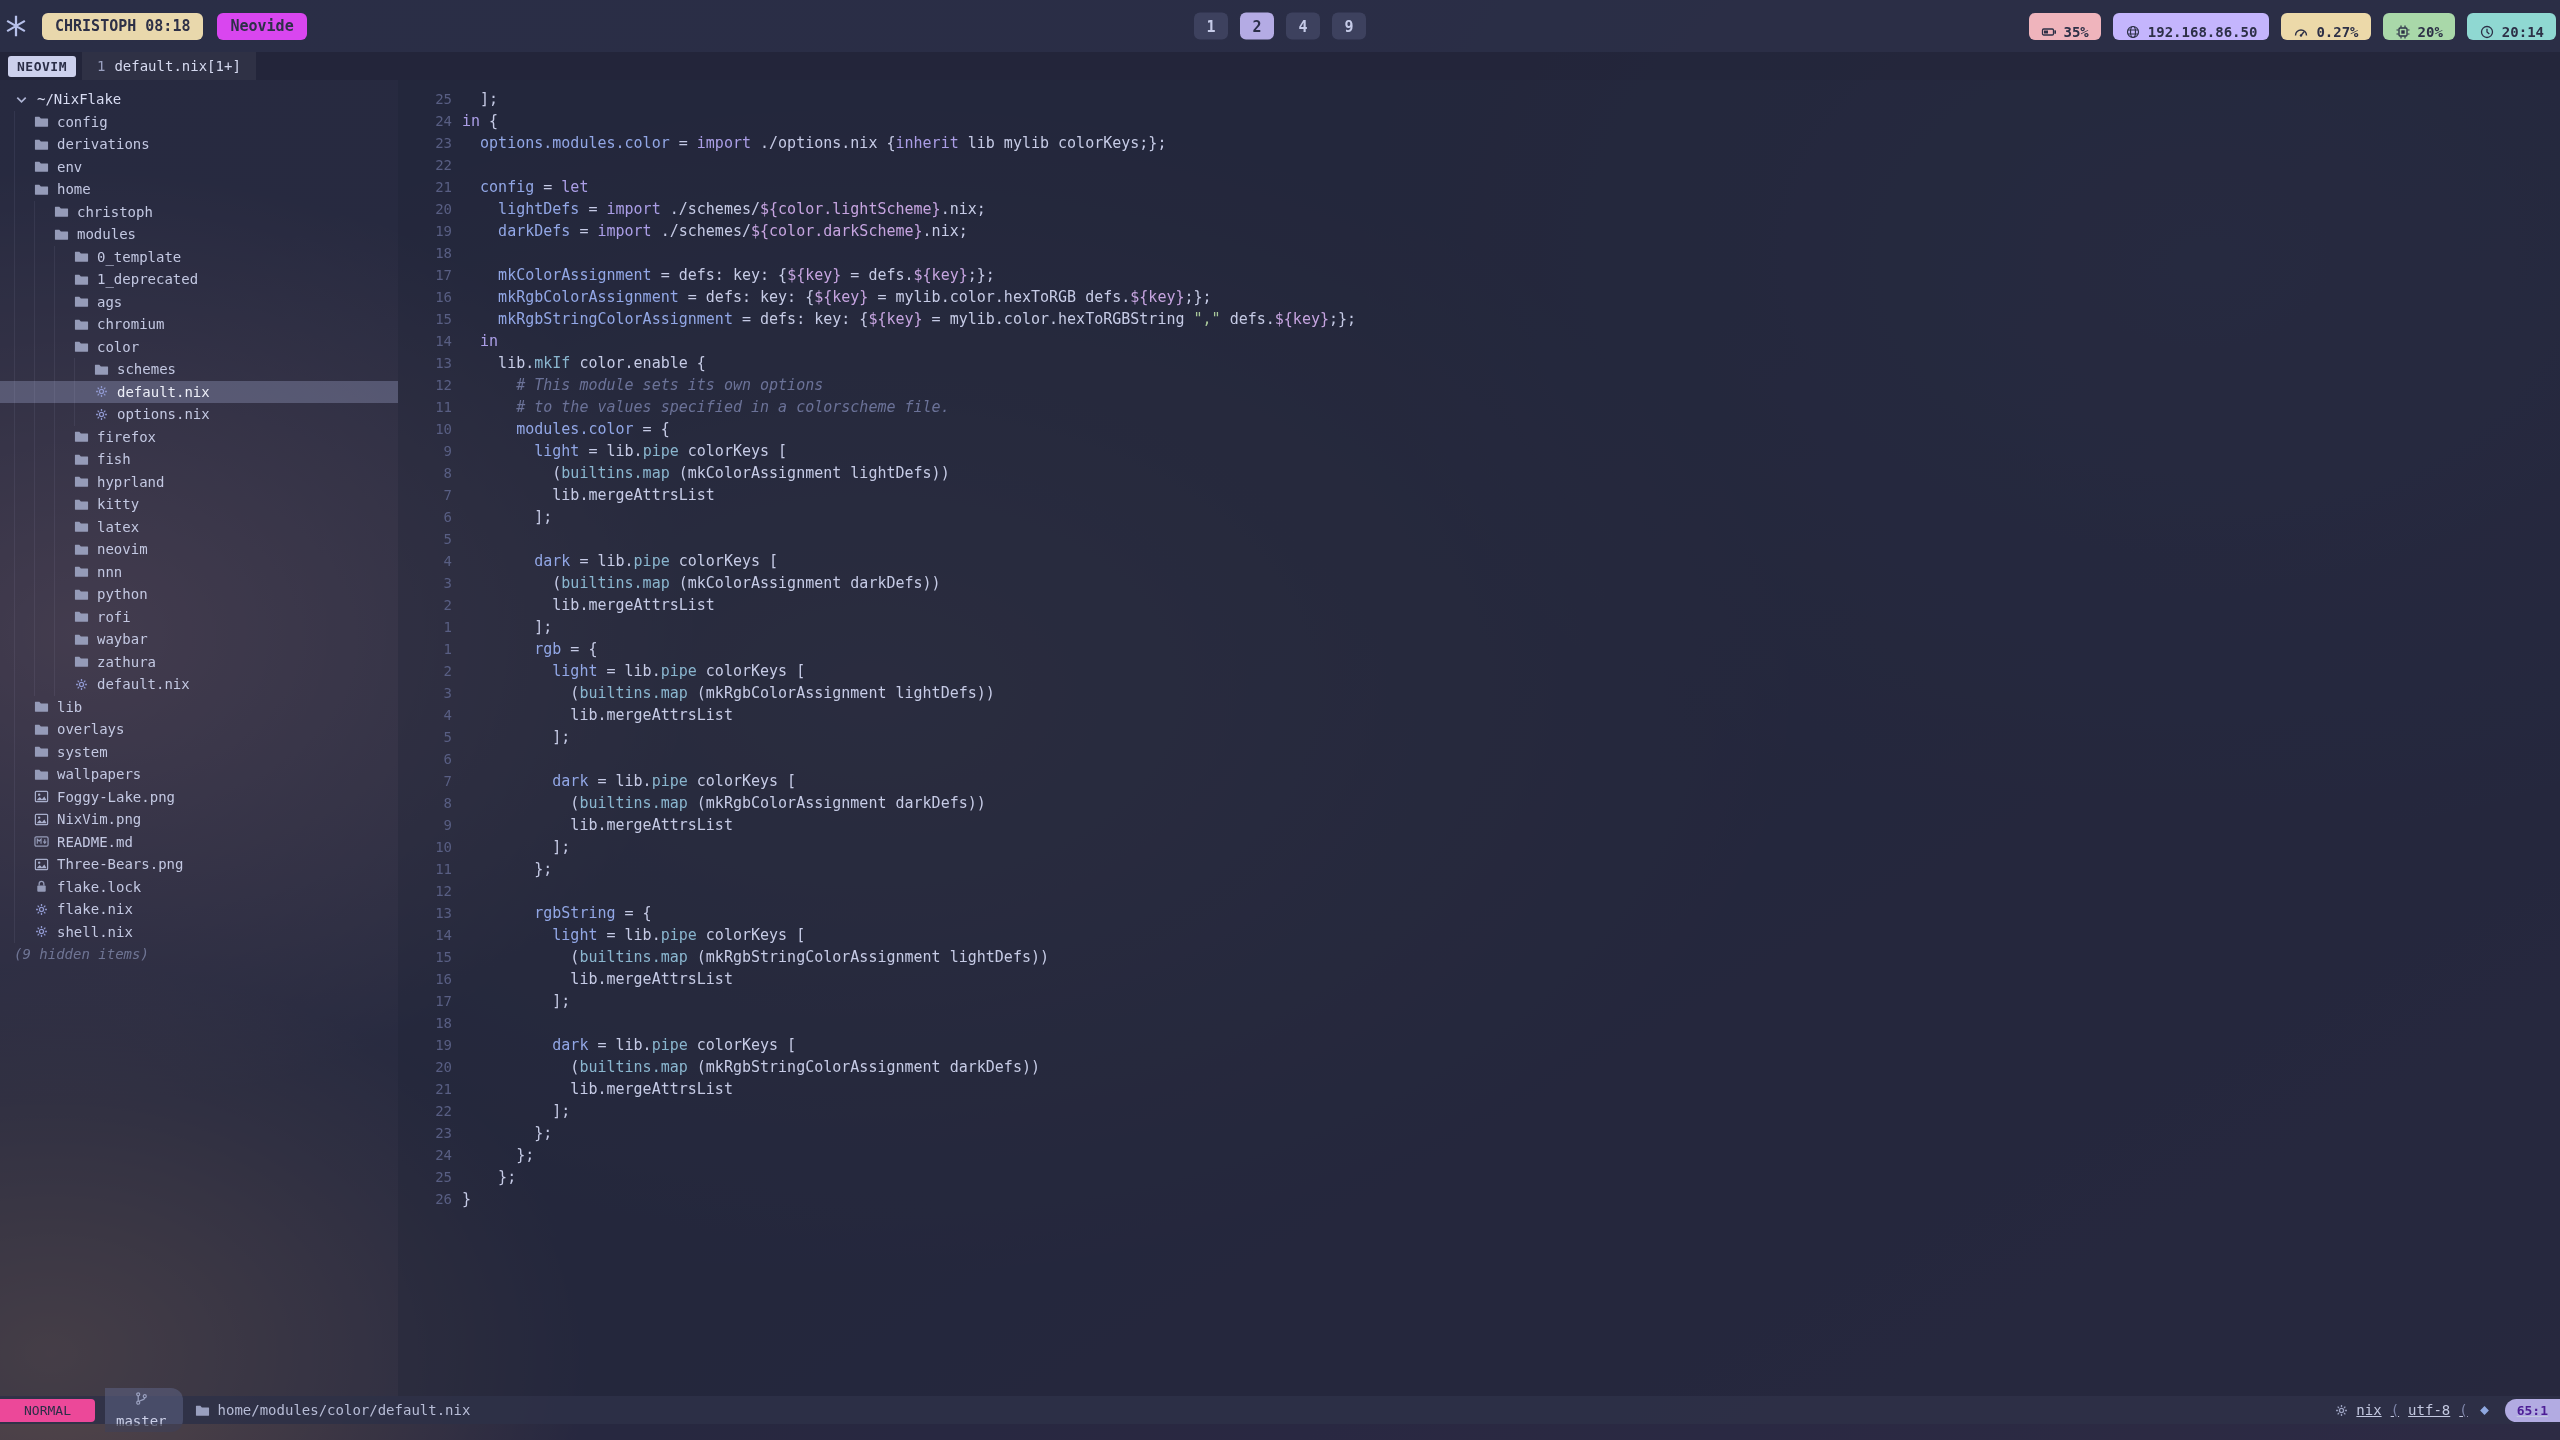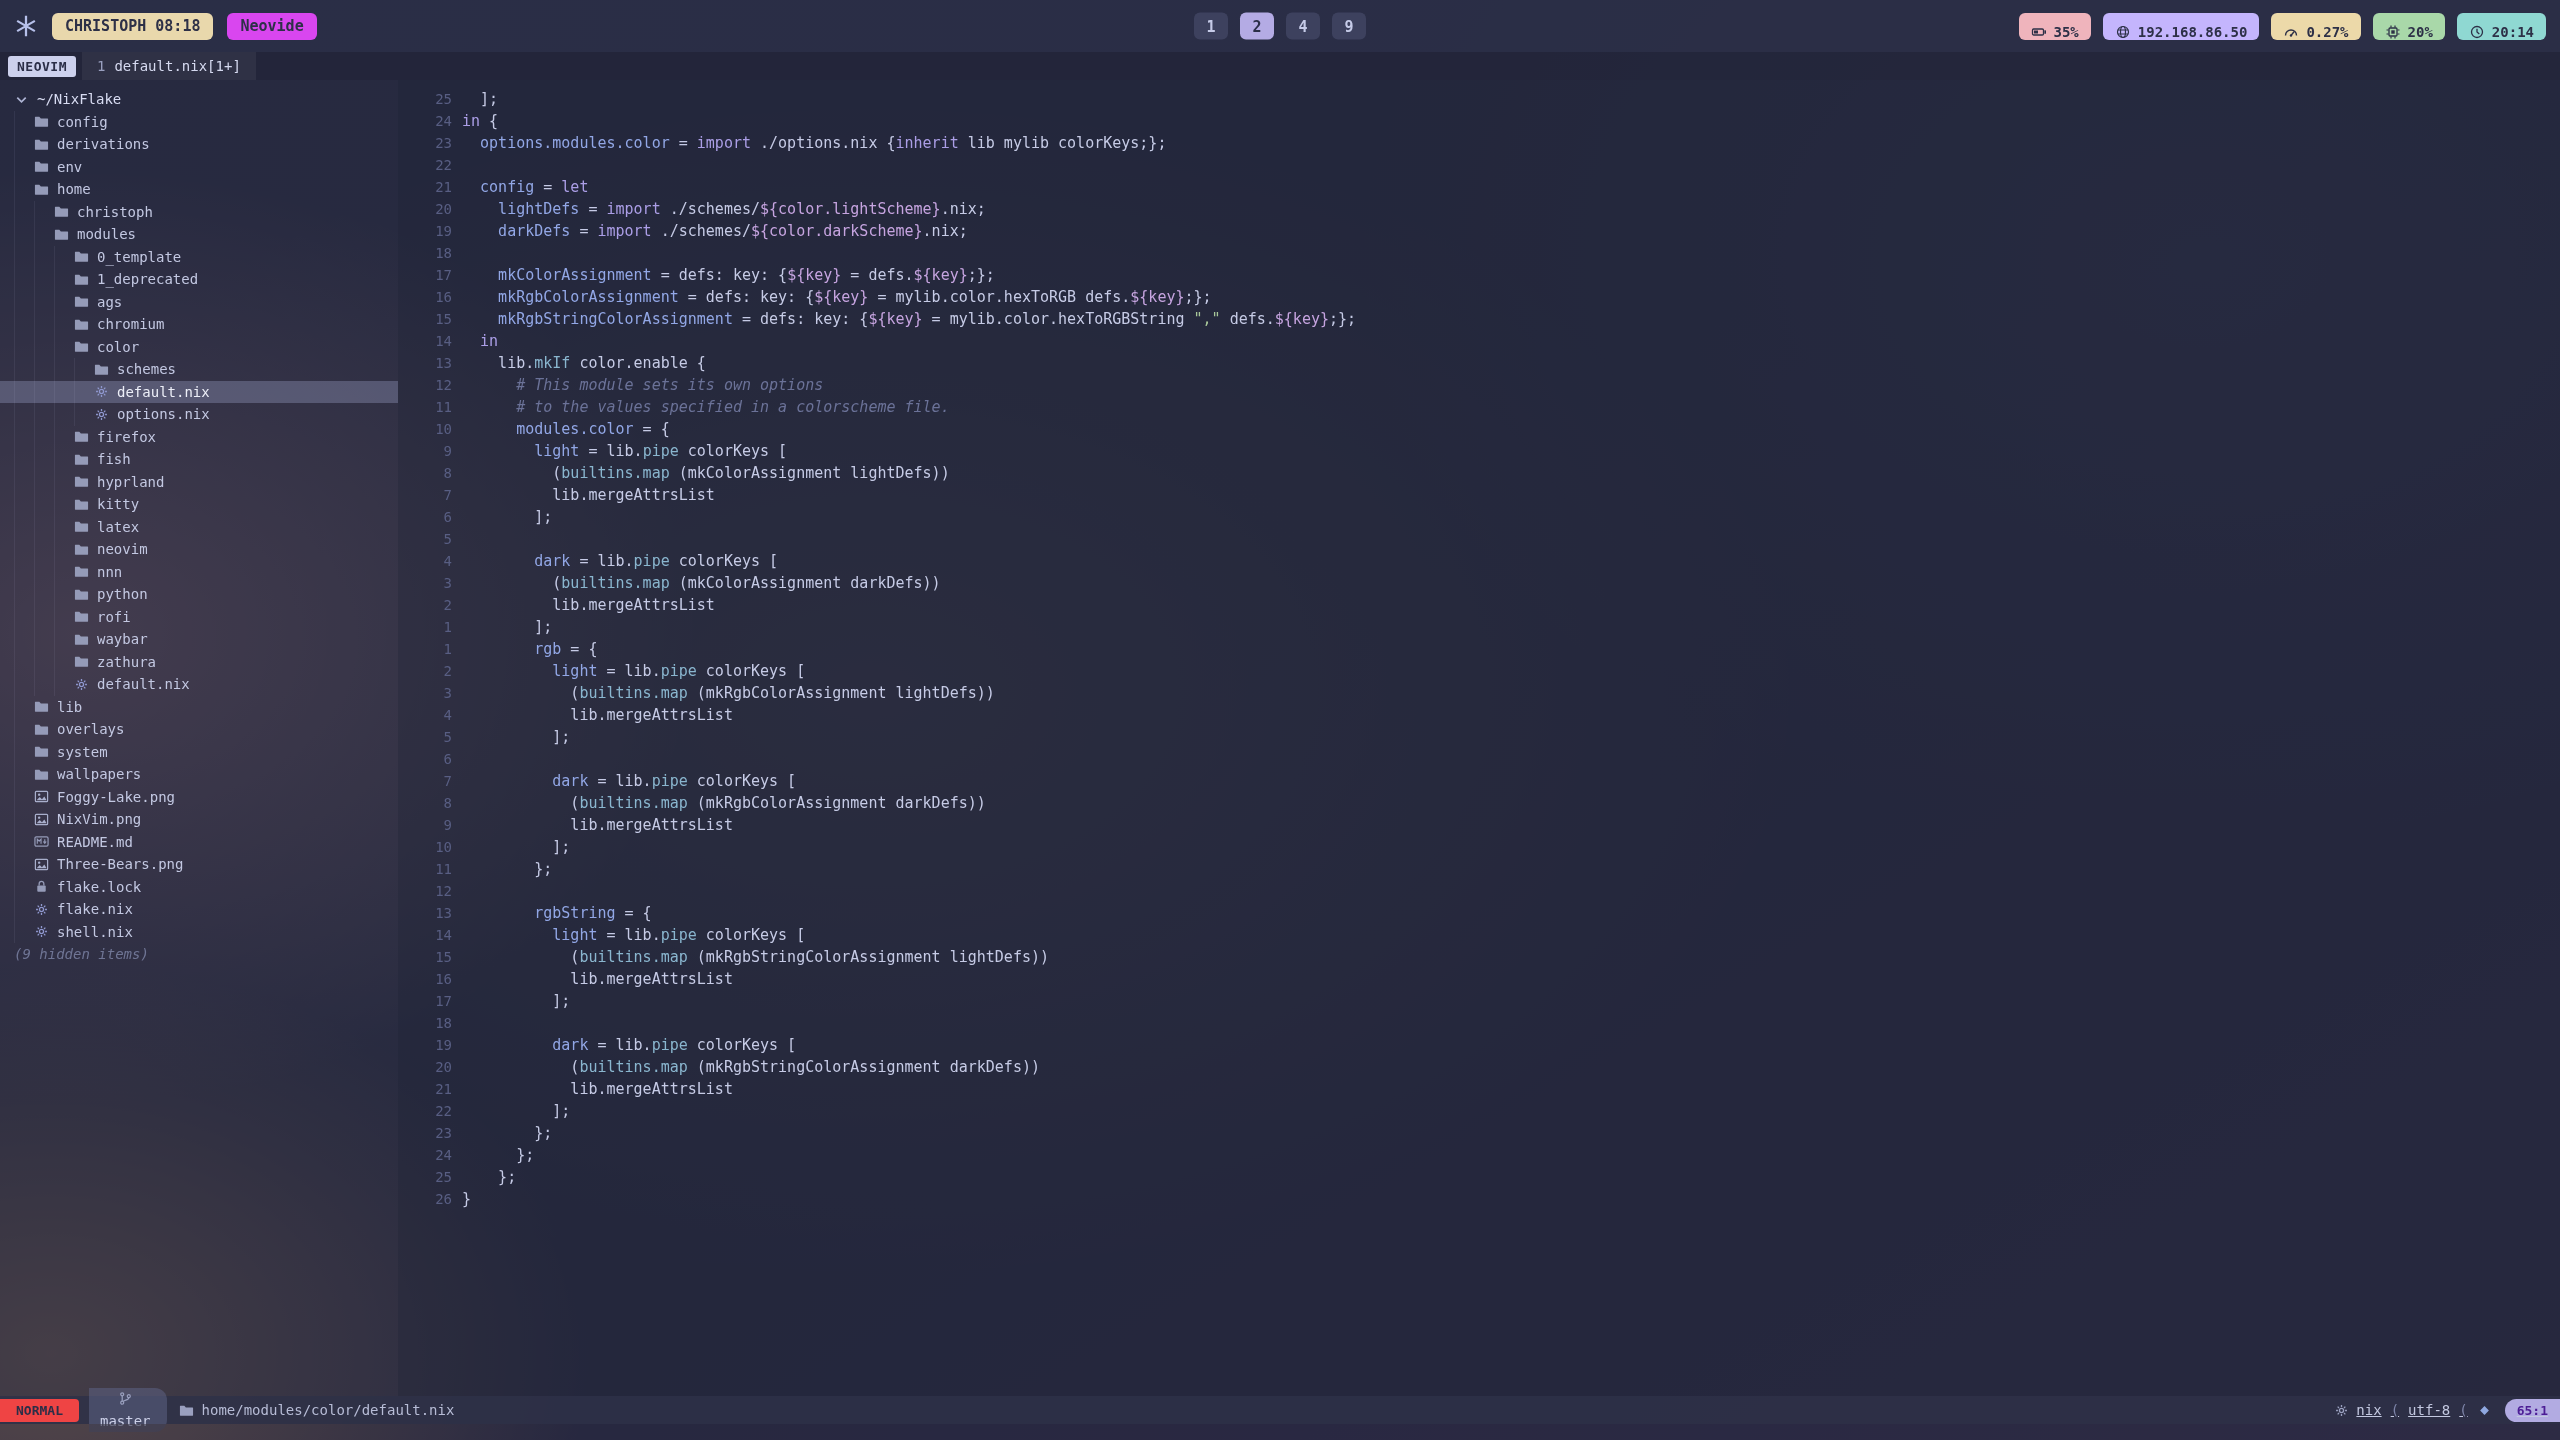--- a/index.html
+++ b/index.html
@@ -14,21 +14,21 @@
       radial-gradient(1000px 760px at 3% 44%, rgba(232,168,172,0.52), transparent 62%),
       radial-gradient(900px 650px at 2% 94%, rgba(238,176,122,0.55), transparent 60%),
       radial-gradient(1500px 950px at 34% 48%, rgba(205,180,155,0.20), transparent 62%),
       radial-gradient(1300px 900px at 86% 18%, rgba(92,98,145,0.28), transparent 65%),
       linear-gradient(150deg, #2c2f4c 0%, #2b2e4a 45%, #343052 75%, #3d3558 100%);
   }
 
   
   .topbar {
     height:52px; flex:none; display:flex; align-items:center;
-    background:rgba(43,46,70,0.96); padding:0 14px; position:relative;
+    background:rgba(43,46,70,0.96); padding:0 4px; position:relative;
   }
   .tb-left { display:flex; align-items:center; gap:14px; }
   .logo { width:24px; height:24px; color:#b6c0ea; display:flex; }
   .pill {
     height:27px; padding:0 13px; border-radius:6px; display:flex; align-items:center; gap:8px;
     font-size:15px; font-weight:bold; color:#2d3047;
   }
   .pill-cream { background:#e9d8ac; }
   .pill-purple { background:#d946ef; }
   .tb-center { position:absolute; left:50%; top:50%; transform:translate(-50%,-50%); display:flex; gap:12px; }
@@ -82,21 +82,21 @@
   .tok-t { color:#c6cbe6; }
   .tok-k { color:#ab9ee6; }
   .tok-a { color:#92a7e6; }
   .tok-f { color:#8ab6cf; }
   .tok-i { color:#c6a4e0; }
   .tok-s { color:#a8c79a; }
   .tok-c { color:#6b7298; font-style:italic; }
 
   
   .statusline { height:28px; flex:none; display:flex; align-items:center; background:rgba(44,47,70,0.95); font-size:14px; color:#aeb3cf; }
-  .mode-badge { background:#ef4444; color:#2b2e47; font-weight:bold; font-size:13px; padding:4px 16px; border-radius:0 4px 4px 0; }
+  .mode-badge { background:#ec4899; color:#2b2e47; font-weight:normal; font-size:13px; padding:4px 24px; border-radius:0 4px 4px 0; }
   .sl-seg { display:flex; align-items:center; gap:7px; background:rgba(96,102,138,0.50); color:#ccd0e8;
             padding:3px 16px 3px 11px; border-radius:0 12px 12px 0; margin-left:10px;flex-direction:column; }
   .sl-path { display:flex; align-items:center; gap:8px; margin-left:12px; color:#b7bcd6; }
   .sl-icon { width:15px; height:15px; display:flex; color:#9aa0bf; }
   .sl-icon.blue { color:#8fa8e0; }
   .sl-right { margin-left:auto; display:flex; align-items:center; gap:9px; color:#c3c8e0;text-decoration:underline; }
   .sl-item { display:flex; align-items:center; gap:7px; }
   .sl-paren { color:#7d84a8; }
   .pos-badge { background:#b2abe2; color:#4c1d95; font-weight:bold; font-size:13px; padding:4px 12px; border-radius:12px 0 0 12px; margin-left:4px; }
 

